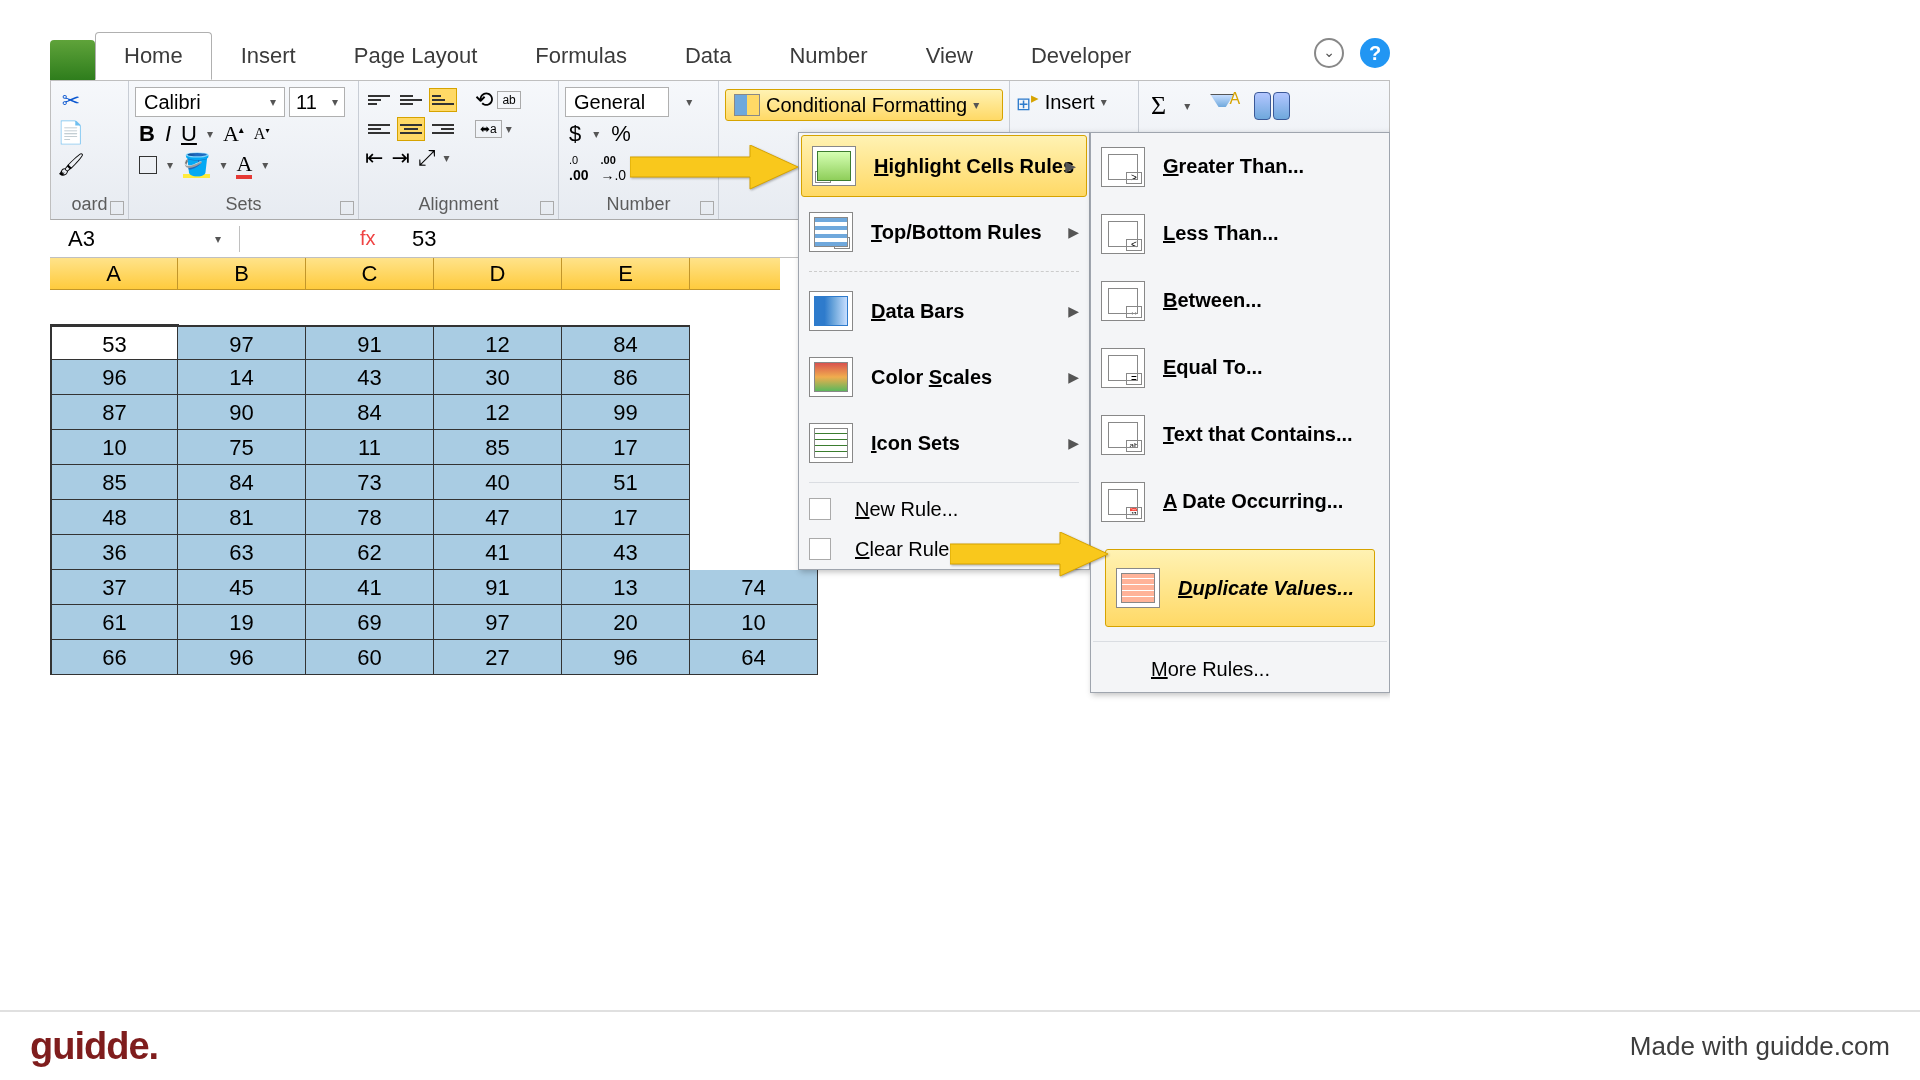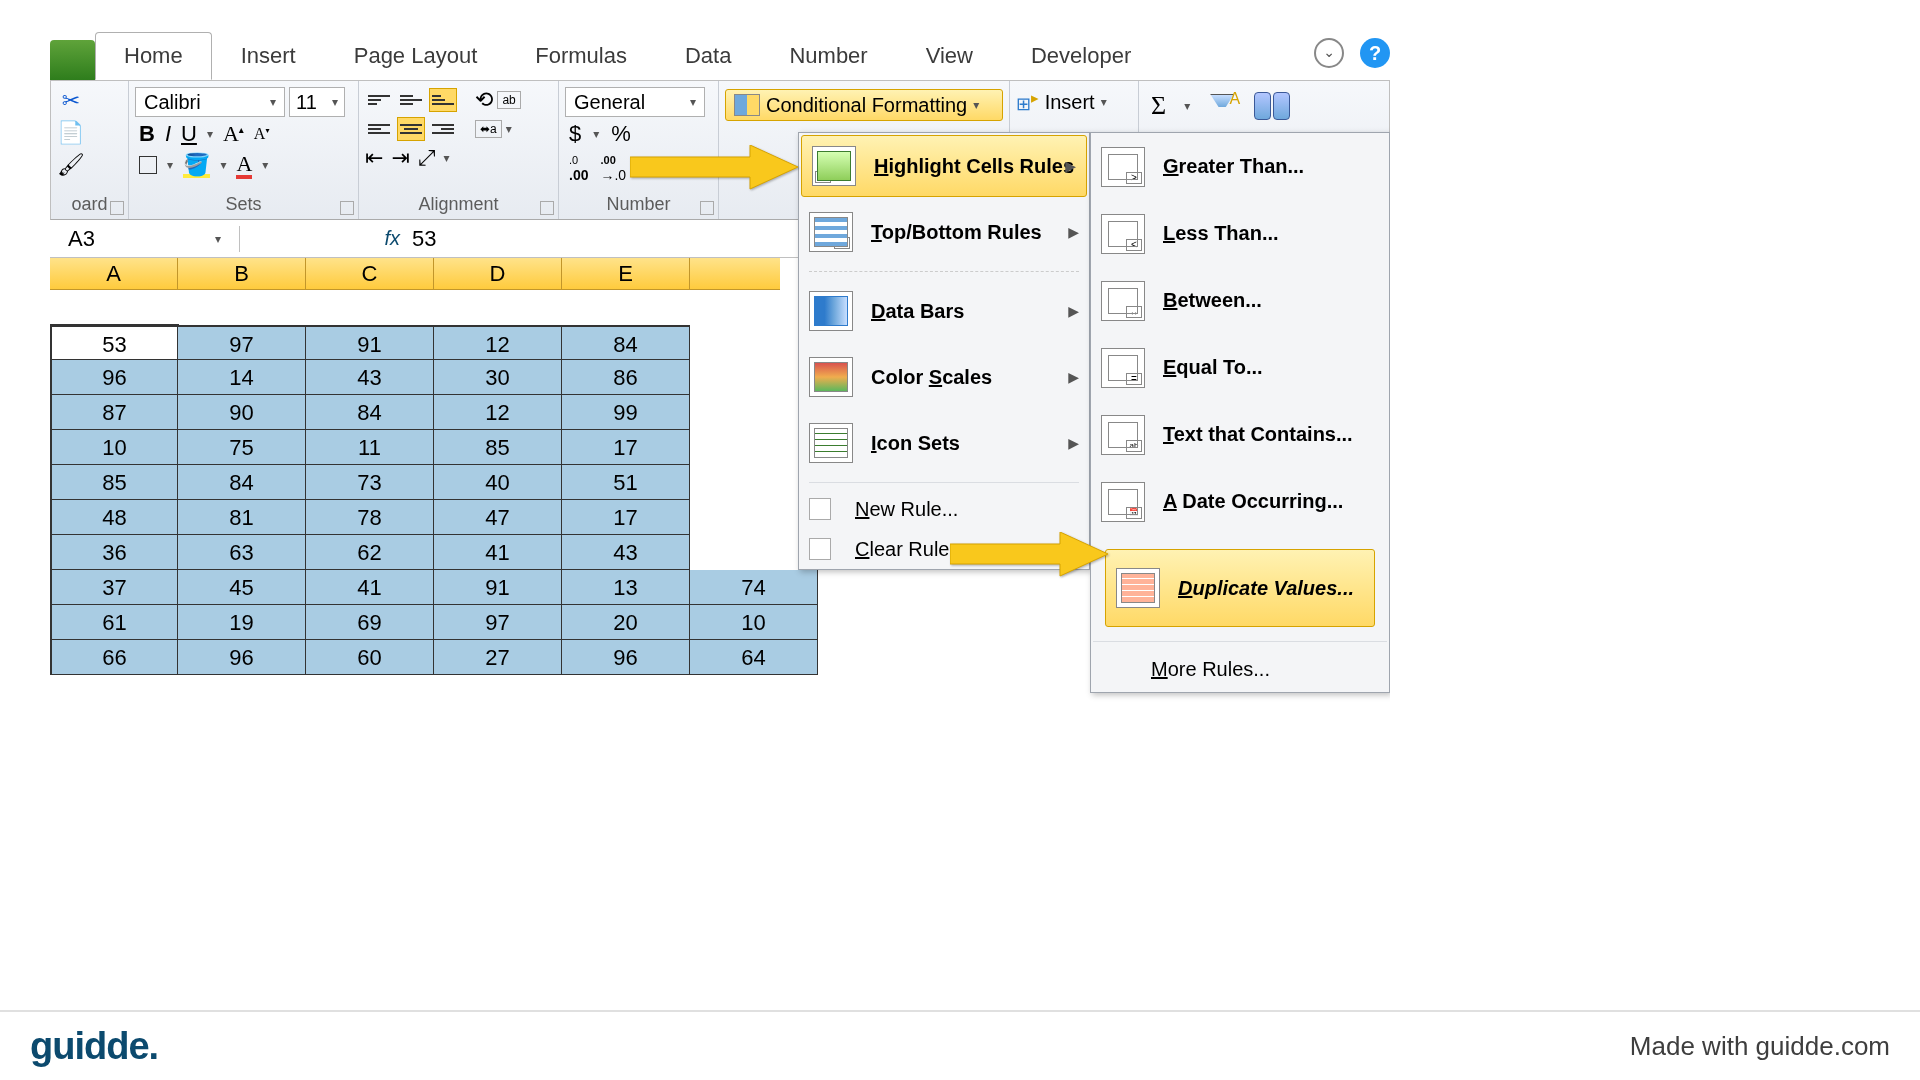--- a/index.html
+++ b/index.html
@@ -16,32 +16,32 @@
 .group-label { text-align: center; color: #5c5c5c; font-size: 18px; padding: 2px 0; }
 .group-content { flex: 1; display: flex; flex-direction: column; gap: 4px; }
 .btn-icon { width: 28px; height: 28px; display: inline-flex; align-items: center; justify-content: center; }
 .row-icons { display: flex; gap: 4px; align-items: center; }
 .font-name { border: 1px solid #b0b0b0; background: #fff; padding: 2px 8px; width: 150px; height: 30px; display: flex; align-items: center; justify-content: space-between; font-size: 20px; }
 .font-size { border: 1px solid #b0b0b0; background: #fff; width: 56px; height: 30px; display: flex; align-items: center; justify-content: space-between; padding: 2px 6px; font-size: 20px; }
 .dd-arrow { font-size: 12px; color: #555; }
 .align-btn { width: 28px; height: 24px; border: 1px solid transparent; display: inline-flex; flex-direction: column; gap: 2px; justify-content: center; padding: 2px; }
 .align-btn span { height: 2px; background: #333; display: block; }
 .align-btn.active { background: #ffd966; border-color: #d6a300; }
-.num-format { border: 1px solid #b0b0b0; background: #fff; width: 140px; height: 30px; display: flex; align-items: center; justify-content: space-between; padding: 2px 8px; font-size: 20px; gap: 41px; }
+.num-format { border: 1px solid #b0b0b0; background: #fff; width: 104px; height: 30px; display: flex; align-items: center; justify-content: space-between; padding: 2px 8px; font-size: 20px; gap: 41px; }
 .cf-button { height: 32px; border: 1px solid #d6a300; background: linear-gradient(#fff2b3,#ffd966); display: flex; align-items: center; gap: 6px; padding: 0 8px; border-radius: 3px; font-size: 20px; }
 .cf-button .cf-ic { width: 26px; height: 22px; background: linear-gradient(90deg,#6fa8dc 50%,#ffd966 50%); border: 1px solid #888; }
 .insert-btn { display: flex; align-items: center; gap: 6px; font-size: 20px; }
 .sigma { font-size: 26px; font-family: "Times New Roman", serif; }
 .funnel { width: 28px; height: 28px; position: relative; }
 .funnel::before { content: ""; position: absolute; top: 2px; left: 2px; right: 2px; height: 12px; background: linear-gradient(#c7deff,#6fa8dc); clip-path: polygon(0 0,100% 0,65% 100%,35% 100%); border-top: 1px solid #555; }
 .binoc { width: 36px; height: 28px; display: flex; gap: 2px; }
 .binoc span { flex: 1; background: linear-gradient(#b3c6ff,#6fa8dc); border: 1px solid #3b5998; border-radius: 4px; }
 .namebox-row { display: flex; align-items: center; border-bottom: 1px solid #c0c0c0; height: 38px; }
 .namebox { width: 190px; border-right: 1px solid #c0c0c0; display: flex; align-items: center; padding: 0 18px; justify-content: space-between; font-size: 22px; }
-.fx-cell { width: 40px; text-align: right; font-style: italic; color: #0c4a6e; font-size: 20px; }
+.fx-cell { width: 40px; text-align: left; color: #ef4444; font-size: 20px; }
 .formula-bar { flex: 1; padding: 0 12px; font-size: 22px; }
 .sheet { position: relative; }
 .col-headers { display: flex; }
 .col-hdr { width: 128px; height: 32px; background: linear-gradient(#ffe38a,#ffcb3d); border-right: 1px solid #c2962a; border-bottom: 1px solid #c2962a; text-align: center; line-height: 32px; font-size: 22px; }
 .col-hdr:first-of-type { width: 128px; }
 .grid { }
 .grid-row { display: flex; }
 .cell { width: 128px; height: 35px; border-right: 1px solid #333; border-bottom: 1px solid #333; text-align: center; line-height: 35px; font-size: 22px; background: #a9cce3; }
 .grid-row:first-child .cell { border-top: 2px solid #333; }
 .cell:first-child { border-left: 2px solid #333; }
@@ -58,21 +58,21 @@
 .dropdown2 { position: absolute; left: 1040px; top: 102px; width: 300px; background: #f4f5f7; border: 1px solid #9fa5ae; box-shadow: 2px 2px 6px rgba(0,0,0,.25); }
 .dd2-item { display: flex; align-items: center; height: 67px; padding: 0 10px; gap: 18px; font-size: 20px; cursor: pointer; }
 .dd2-item .dd2-ic { width: 44px; height: 40px; background: #fff; border: 1px solid #888; position: relative; }
 .dd2-item.hl { background: linear-gradient(#fff2b3,#ffd966); border: 1px solid #d6a300; border-radius: 3px; margin: 14px; height: 78px; font-style: italic; }
 .dd2-sep { height: 1px; background: #dadde2; margin: 4px 2px; }
 .dd2-item.more { height: 46px; padding-left: 60px; }
 .und { text-decoration: underline; text-decoration-color: #000; }
 .arrow-annot { position: absolute; z-index: 50; }
 .arrow-annot svg { filter: drop-shadow(1px 1px 1px rgba(0,0,0,.3)); }
 .footer { position: absolute; left: 0; bottom: 0; width: 1920px; height: 70px; border-top: 2px solid #e0e0e0; display: flex; align-items: center; justify-content: space-between; padding: 0 30px; }
-.guidde-logo { color: #0c4a6e; font-weight: 700; font-size: 38px; letter-spacing: -1px; }
+.guidde-logo { color: #7f1d1d; font-weight: 700; font-size: 38px; letter-spacing: -1px; }
 .footer-right { color: #3e3e3e; font-size: 26px; }
 .dialog-launcher { width: 14px; height: 14px; border: 1px solid #aaa; position: absolute; right: 4px; bottom: 4px; }
 .ic-hcr { background: linear-gradient(#fff,#fff); }
 .ic-hcr::after { content: ""; position: absolute; inset: 4px; border: 1px solid #3b7d2f; background: linear-gradient(#d5ffb3,#8fce5a); }
 .ic-hcr .sub { position: absolute; left: 2px; bottom: 2px; width: 16px; height: 12px; background: #fff; border: 1px solid #888; font-size: 9px; color: #2e7d1c; text-align: center; line-height: 10px; }
 .ic-tbr::after { content: ""; position: absolute; inset: 4px; background: repeating-linear-gradient(0deg,#6fa8dc 0,#6fa8dc 4px,#fff 4px,#fff 8px); border: 1px solid #888; }
 .ic-tbr .sub { position: absolute; right: 2px; bottom: 2px; width: 16px; height: 12px; background: #fff; border: 1px solid #888; font-size: 9px; text-align: center; line-height: 10px; }
 .ic-db::after { content: ""; position: absolute; inset: 4px; background: linear-gradient(90deg,#2e7bcc 30%,#6fa8dc 60%,#c7deff 100%); border: 1px solid #2e7bcc; }
 .ic-cs::after { content: ""; position: absolute; inset: 4px; background: linear-gradient(#d9534f,#f0ad4e,#5cb85c); border: 1px solid #888; }
 .ic-is::after { content: ""; position: absolute; inset: 4px; background: repeating-linear-gradient(0deg,#fff 0,#fff 5px,#3b7d2f 5px,#3b7d2f 6px); border: 1px solid #888; }

